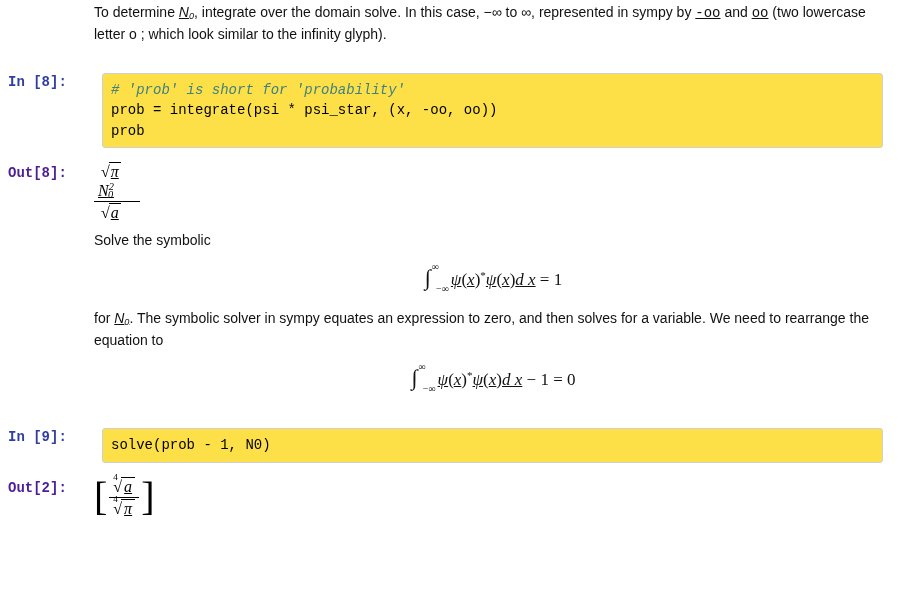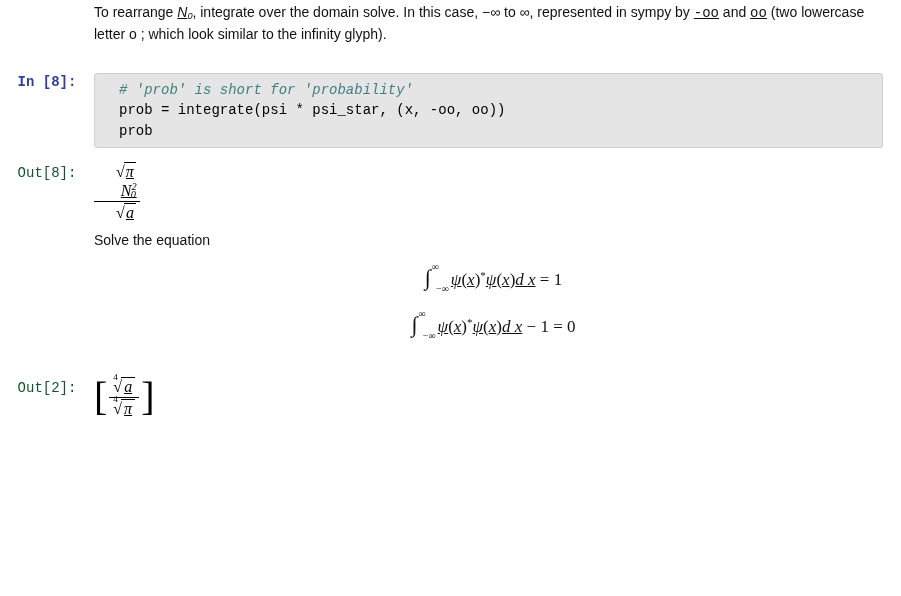--- a/index.html
+++ b/index.html
@@ -8,68 +8,69 @@
       font-size: 14px;
       color: #000;
       background: #fff;
       width: 901px;
       padding: 0;
     }
     .cell { display: flex; margin-bottom: 4px; }
     .prompt {
       width: 94px;
       min-width: 94px;
-      text-align: center;
+      text-align: left;
       padding: 6px 8px 2px 8px;
       font-family: "Courier New", monospace;
       font-size: 14px;
       line-height: 1.4;
     }
     .prompt-in { color: #303F9F; font-weight: bold; }
-    .prompt-out { color: #14532d; font-weight: normal; }
+    .prompt-out { color: #4c1d95; font-weight: bold; }
     .content {
       flex: 1;
       padding: 6px 8px 6px 0;
       min-width: 0;
     }
     .markdown {
       padding: 2px 8px 10px 0;
       line-height: 1.5;
       font-size: 14px;
       color: #111;
     }
     .markdown p { margin: 0 0 8px 0; }
     .code-input {
-      background: #e5e5e5;
+      background: #fde047;
       border: 1px solid #cfcfcf;
       border-radius: 3px;
-      padding: 6px 24px;
+      padding: 6px 8px;
       font-family: "Courier New", monospace;
       font-size: 14px;
       line-height: 1.45;
       white-space: pre;
       margin-right: 10px;
+      margin-left: 8px;
     }
     .code-input .cmt { color: #408080; font-style: italic; }
     .code-input .plain { color: #000; }
     .output-area {
       font-family: "Times New Roman", Georgia, serif;
       font-size: 16px;
       padding: 4px 0 2px 0;
     }
     .math-display {
       text-align: center;
       font-family: "Times New Roman", Georgia, serif;
       font-size: 17px;
       margin: 10px 0 14px 0;
     }
     .frac {
       display: inline-block;
       vertical-align: middle;
-      text-align: right;
+      text-align: left;
     }
     .frac .num {
       display: block;
       border-bottom: 1px solid #000;
       padding: 0 4px 1px 4px;
     }
     .frac .den {
       display: block;
       padding: 1px 4px 0 4px;
     }
@@ -134,21 +135,21 @@
     .mono { font-family: "Courier New", monospace; text-decoration: underline; }
     .ital { font-style: italic; text-decoration: underline; }
   </style>
 </head>
 <body>
 
 <div class="cell">
   <div class="prompt"></div>
   <div class="content markdown">
     <p>
-      <span>To rearrange </span><span class="ital"><span>N</span><sub class="sm">0</sub></span><span>, integrate over the domain solve. In this case, −∞ to ∞, represented in sympy by </span><span class="mono">-oo</span><span> and </span><span class="mono">oo</span><span> (two lowercase letter o ; which look similar to the infinity glyph).</span>
+      <span>To determine </span><span class="ital"><span>N</span><sub class="sm">0</sub></span><span>, integrate over the domain solve. In this case, −∞ to ∞, represented in sympy by </span><span class="mono">-oo</span><span> and </span><span class="mono">oo</span><span> (two lowercase letter o ; which look similar to the infinity glyph).</span>
     </p>
   </div>
 </div>
 
 <div class="cell">
   <div class="prompt prompt-in">In [8]:</div>
   <div class="content">
     <div class="code-input"><span class="cmt"># 'prob' is short for 'probability'</span>
 <span class="plain">prob = integrate(psi * psi_star, (x, -oo, oo))</span>
 <span class="plain">prob</span></div>
@@ -165,31 +166,38 @@
       <span class="den">
         <span class="sqrt"><span class="rad ital">a</span></span>
       </span>
     </span>
   </div>
 </div>
 
 <div class="cell">
   <div class="prompt"></div>
   <div class="content markdown">
-    <p>Solve the equation</p>
+    <p>Solve the symbolic</p>
     <div class="math-display">
       <span class="integral"><span class="intsym">∫</span><span class="intsup">∞</span><span class="intsub">−∞</span></span><span class="intpad"></span><span class="ital">ψ</span>(<span class="ital">x</span>)<sup class="sm">*</sup><span class="ital">ψ</span>(<span class="ital">x</span>)<span class="ital">d x</span><span> = 1</span>
     </div>
+    <p>
+      <span>for </span><span class="ital"><span>N</span><sub class="sm">0</sub></span><span>. The symbolic solver in sympy equates an expression to zero, and then solves for a variable. We need to rearrange the equation to</span>
+    </p>
     <div class="math-display">
       <span class="integral"><span class="intsym">∫</span><span class="intsup">∞</span><span class="intsub">−∞</span></span><span class="intpad"></span><span class="ital">ψ</span>(<span class="ital">x</span>)<sup class="sm">*</sup><span class="ital">ψ</span>(<span class="ital">x</span>)<span class="ital">d x</span><span> − 1 = 0</span>
     </div>
   </div>
 </div>
 
 <div class="cell">
+  <div class="prompt prompt-in">In [9]:</div>
+  <div class="content">
+    <div class="code-input"><span class="plain">solve(prob - 1, N0)</span></div>
+  </div>
 </div>
 
 <div class="cell">
   <div class="prompt prompt-out">Out[2]:</div>
   <div class="content output-area">
     <span class="bracketed">
       <span class="br">[</span>
       <span class="inner">
         <span class="frac">
           <span class="num">

